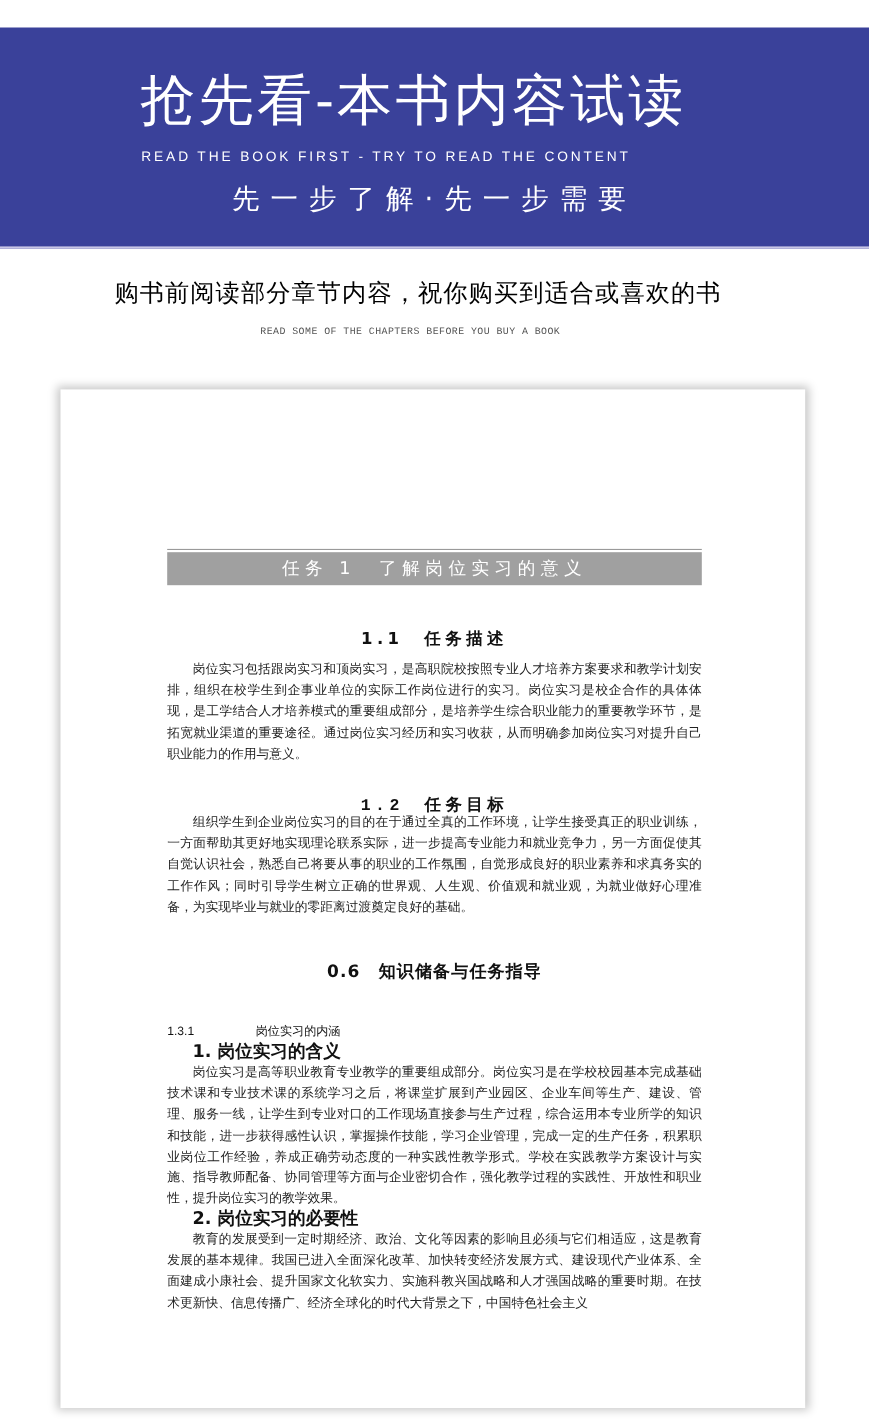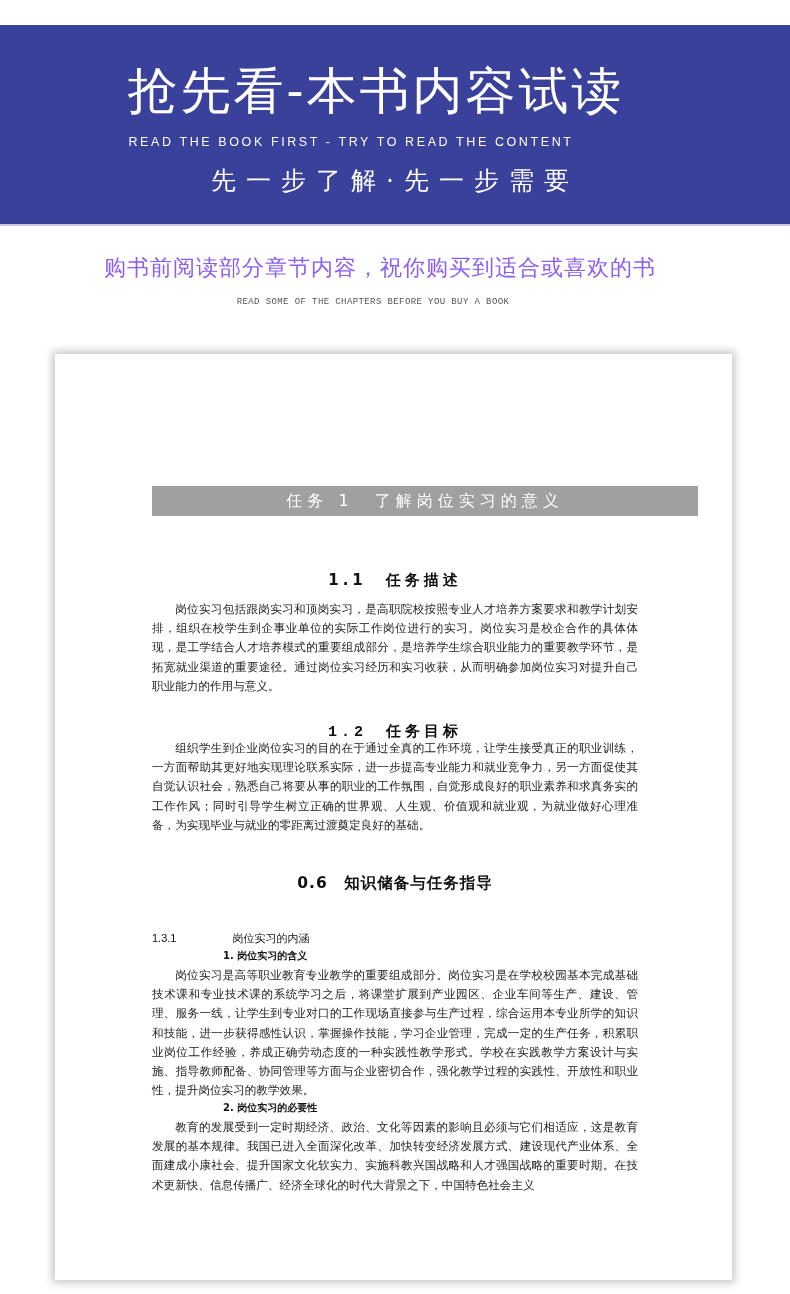--- a/index.html
+++ b/index.html
@@ -22,54 +22,54 @@
     color: #ffffff; font-family: "Liberation Sans", sans-serif;
     font-size: 12.5px; letter-spacing: 2.6px;
   }
   .banner-sub {
     position: absolute; left: 0; width: 790px; top: 138px; text-align: center;
     color: #ffffff; font-family: "DejaVu Sans", sans-serif;
     font-size: 25px; letter-spacing: 10px; line-height: 36px;
   }
   .intro-zh {
     position: absolute; left: 0; width: 760px; top: 252px; text-align: center;
-    color: #8b5cf6; font-size: 22px; letter-spacing: 1px; line-height: 32px;
+    color: #000000; font-size: 22px; letter-spacing: 1px; line-height: 32px;
   }
   .intro-en {
     position: absolute; left: 0; width: 746px; top: 297px; text-align: center;
     color: #555555; font-family: Liberation Mono, monospace; font-size: 9px; letter-spacing: 0.4px;
   }
   .paper {
     position: absolute; left: 55px; top: 354px; width: 677px; height: 926px;
     background: #ffffff;
     box-shadow: 0 0 8px 3px rgba(0,0,0,0.22);
   }
   .chapter-rule {
     position: absolute; left: 97px; top: 145px; width: 486px; height: 1px; background: #9a9a9a;
   }
   .chapter-bar {
-    position: absolute; left: 97px; top: 132px; width: 546px; height: 30px; background: #a0a0a0;
+    position: absolute; left: 97px; top: 148px; width: 486px; height: 30px; background: #a0a0a0;
     color: #ffffff; text-align: center; font-size: 16px; line-height: 30px; letter-spacing: 5px;
   }
   .sec-title {
     position: absolute; left: 97px; width: 486px; text-align: center;
     color: #111111; font-weight: bold; font-size: 15px; letter-spacing: 4px;
   }
   .para {
     position: absolute; left: 97px; width: 486px; color: #222222;
     font-family: Liberation Sans, sans-serif;
     font-size: 11.6px; line-height: 19.2px; text-align: justify; margin: 0;
   }
   .indent { text-indent: 2em; }
   .sub-head {
     position: absolute; left: 97px; color: #111111; font-size: 11px; line-height: 18px;
   }
   .sub-head .num { display: inline-block; width: 30px; font-family: "Liberation Sans", sans-serif; }
   .item-head {
-    position: absolute; left: 120px; color: #111111; font-size: 10px; line-height: 18px; font-weight: bold; margin-left: 48px;
+    position: absolute; left: 120px; color: #111111; font-size: 16px; line-height: 18px; font-weight: bold;
   }
 </style>
 </head>
 <body>
 
 <div class="banner">
   <div class="banner-title">抢先看-本书内容试读</div>
   <div class="banner-en">READ THE BOOK FIRST - TRY TO READ THE CONTENT</div>
   <div class="banner-sub">先一步了解·先一步需要</div>
 </div>

